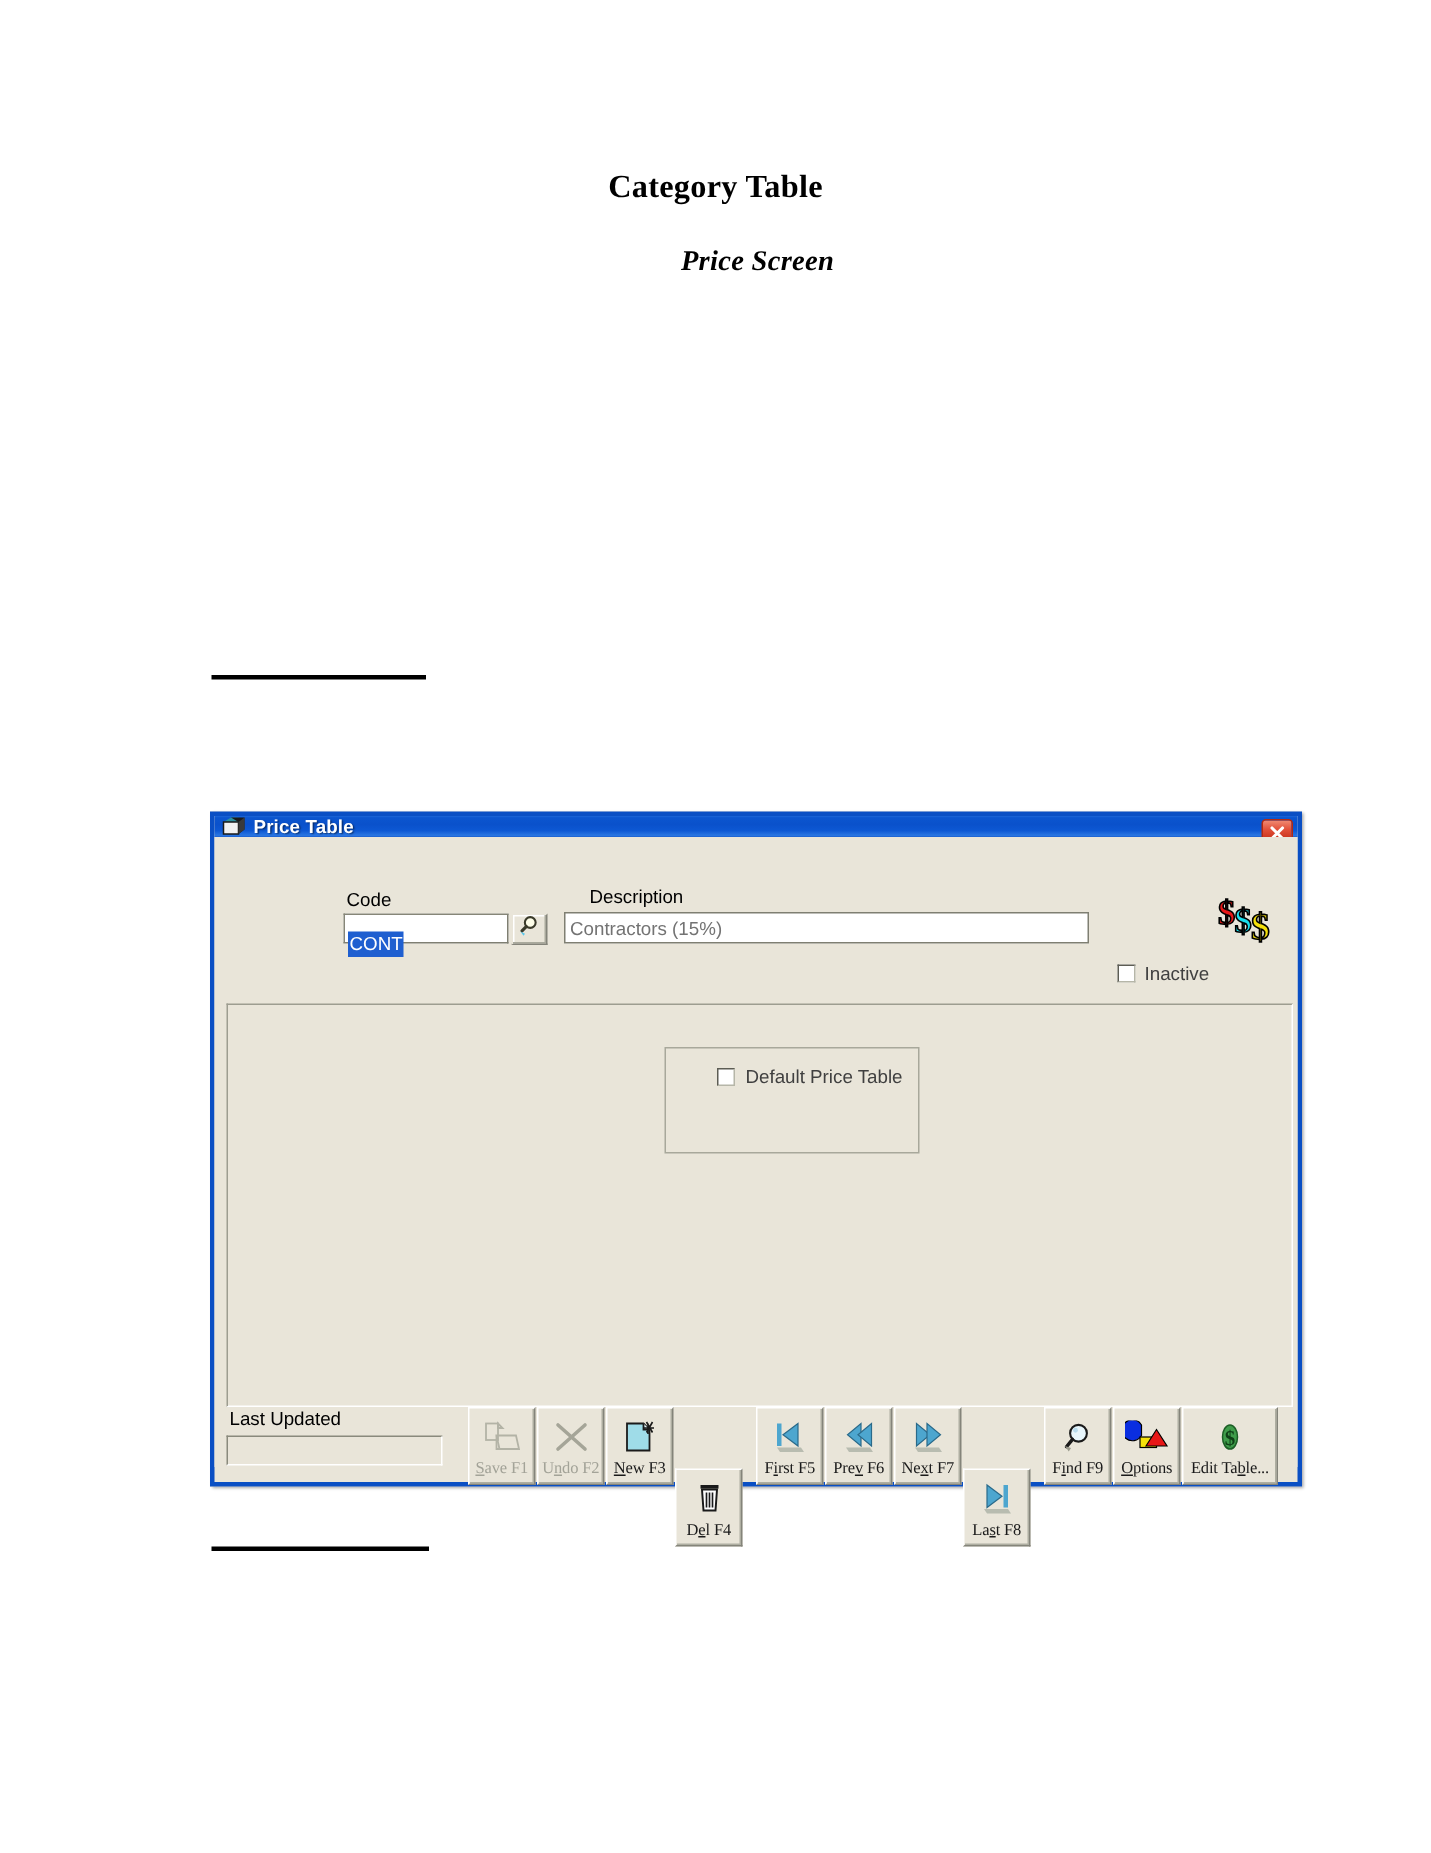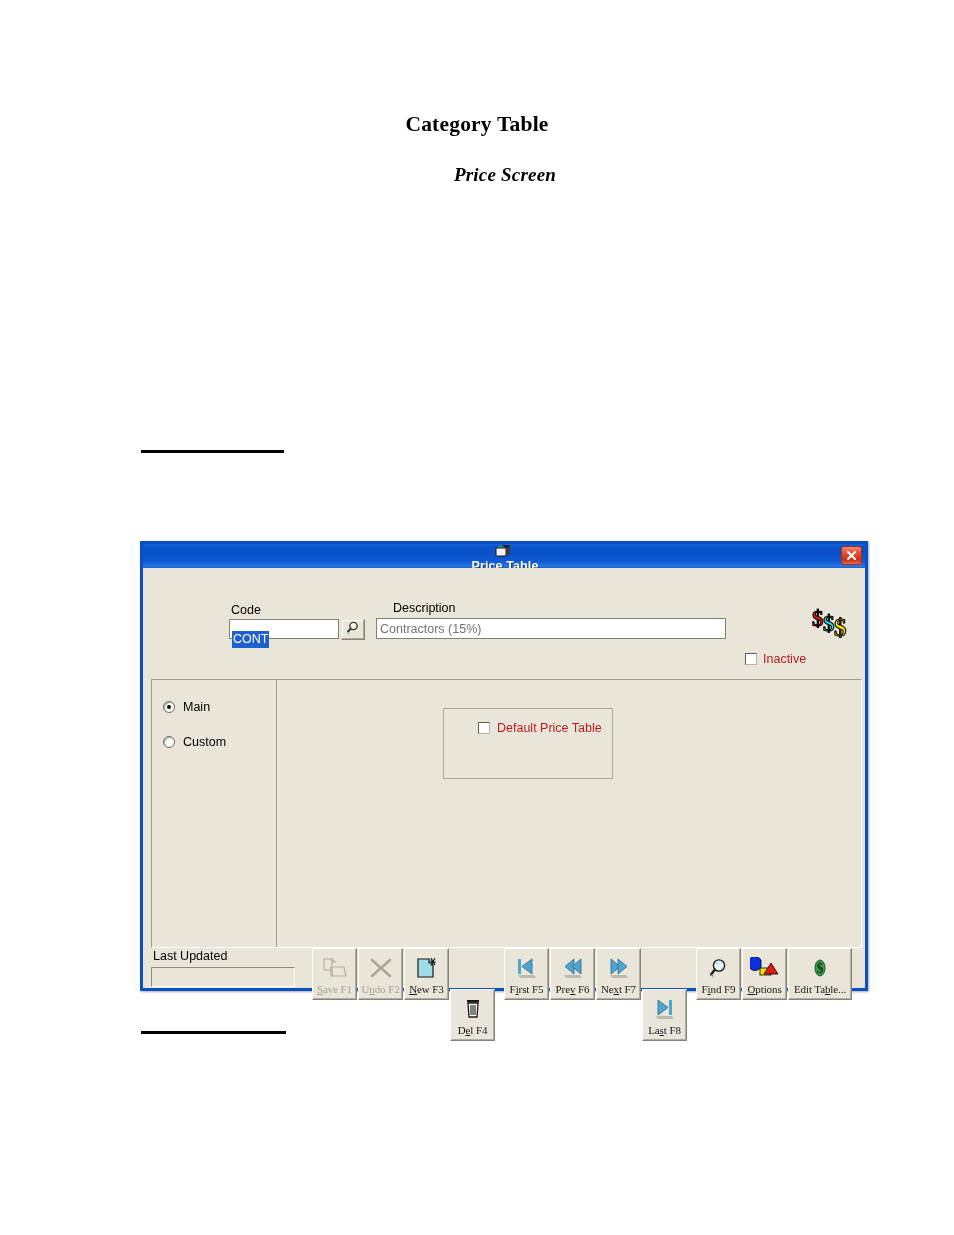--- a/index.html
+++ b/index.html
@@ -59,28 +59,27 @@
     left: 140px;
     top: 541px;
     width: 728px;
     height: 450px;
     background: #e9e5d9;
     border: 3px solid #0a4fc4;
     box-sizing: border-box;
     box-shadow: 1px 1px 2px rgba(0,0,0,0.35);
   }
   .titlebar {
-    height: 24px;
+    height: 14px;
     background: linear-gradient(to bottom,
       #1c65d6 0%, #0b55cf 8%, #0a51cb 40%, #0d58d4 70%, #2a76e2 92%, #1a5fd0 100%);
     display: flex;
-    align-items: center;
+    align-items: flex-start;
     padding: 0 3px 0 5px;
     position: relative;
-    flex-direction: column;
   }
   .title-icon {
     width: 16px; height: 15px;
     position: relative;
     margin-right: 5px;
     flex: 0 0 auto;
   }
   .title-text {
     color: #ffffff;
     font-size: 12.5px;
@@ -189,21 +188,21 @@
     background: #ffffff;
     border: 1px solid #5d5d54;
     border-right-color: #b6b6a8;
     border-bottom-color: #b6b6a8;
     box-sizing: border-box;
     flex: 0 0 auto;
     cursor: pointer;
   }
   .chk-label {
     font-size: 12.5px;
-    color: #b91c1c;
+    color: #404040;
     font-family: "Liberation Sans", sans-serif;
     white-space: nowrap;
   }
 
   
   .main-panel {
     position: absolute;
     left: 8px; top: 111px;
     width: 711px; height: 269px;
     border: 1px solid #9d9d90;
@@ -394,30 +393,20 @@
       </svg>
     </div>
 
     <div class="inactive-row">
       <span class="chk"></span>
       <span class="chk-label">Inactive</span>
     </div>
 
     <div class="main-panel">
 
-      <div class="left-pane">
-        <div class="radio-row radio-main">
-          <span class="rb on"></span>
-          <span class="rb-label">Main</span>
-        </div>
-        <div class="radio-row radio-custom">
-          <span class="rb"></span>
-          <span class="rb-label">Custom</span>
-        </div>
-      </div>
 
       <div class="group-box">
         <div class="group-chk-row">
           <span class="chk"></span>
           <span class="chk-label">Default Price Table</span>
         </div>
       </div>
 
     </div>
 

